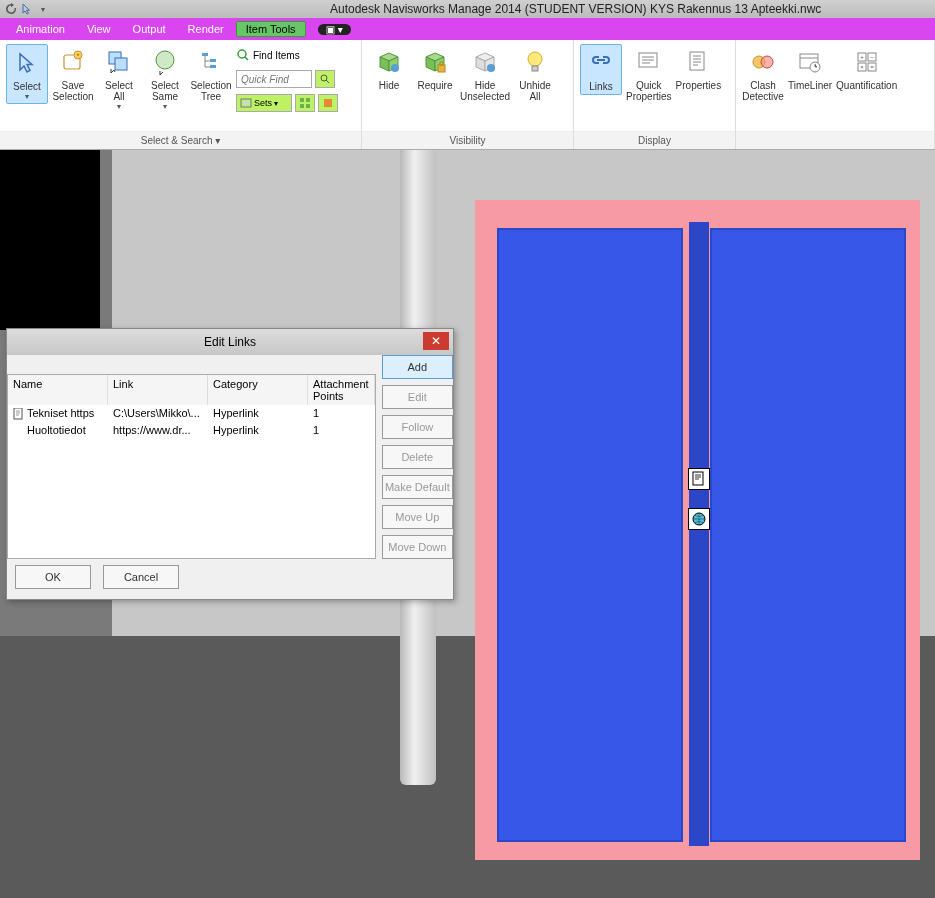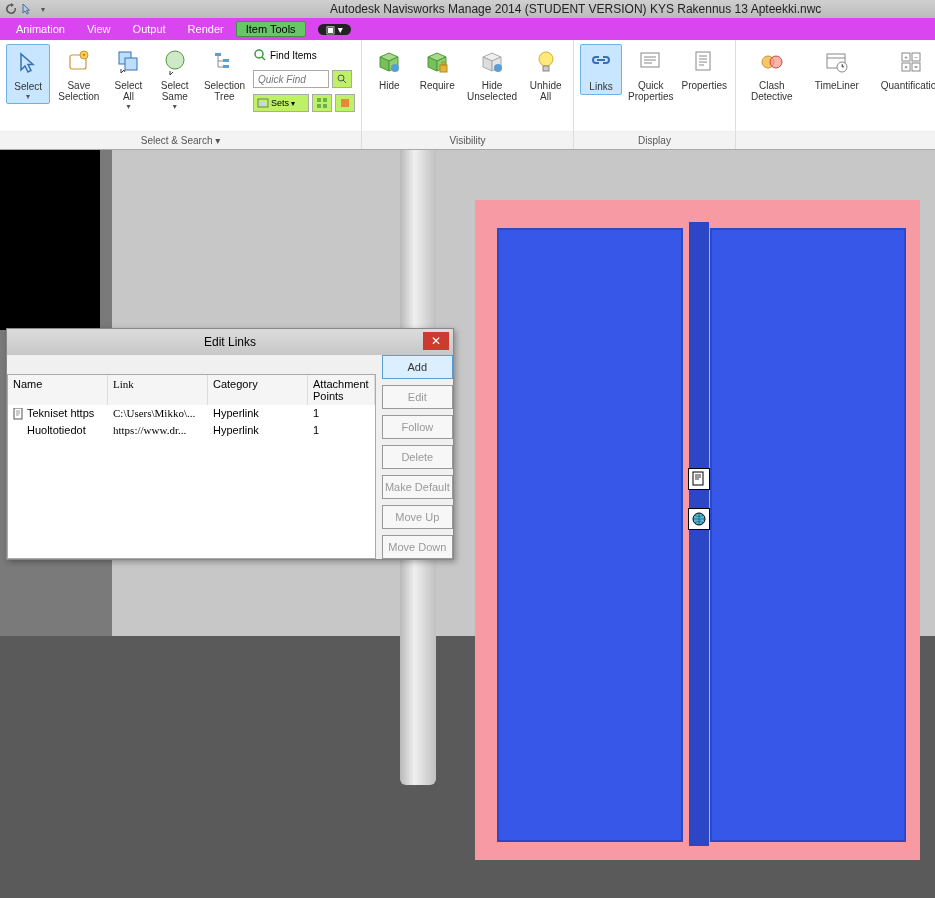--- a/index.html
+++ b/index.html
@@ -12,21 +12,21 @@
 
 .menubar { height: 22px; background: #d946ef; display: flex; align-items: center; padding: 0 6px; gap: 2px; }
 .menu-item { color: #fff; font-size: 11px; padding: 2px 10px; cursor: default; }
 .menu-item.active { background: #67c767; color: #000; border: 1px solid #3a9a3a; border-radius: 2px; padding: 1px 9px; }
 .menu-plus { margin-left: 10px; background: #222; color: #fff; border-radius: 10px; padding: 0 8px; font-size: 10px; }
 
 .ribbon { height: 110px; background: #fff; display: flex; border-bottom: 1px solid #aaa; }
 .ribbon-panel { border-right: 1px solid #ddd; display: flex; flex-direction: column; }
 .ribbon-panel-inner { flex: 1; display: flex; align-items: flex-start; padding: 4px 6px; gap: 4px; }
 .ribbon-panel-title { height: 18px; background: #f3f3f3; font-size: 10px; color: #555; text-align: center; line-height: 18px; border-top: 1px solid #eee; }
-.rbtn { display: flex; flex-direction: column; align-items: center; padding: 2px 9px; font-size: 10px; text-align: center; color: #333; min-width: 42px; }
+.rbtn { display: flex; flex-direction: column; align-items: center; padding: 2px 0; font-size: 10px; text-align: center; color: #333; min-width: 42px; }
 .rbtn .ricon { width: 32px; height: 32px; margin-bottom: 2px; display: flex; align-items: center; justify-content: center; }
 .rbtn.selected { background: #c8e6ff; border: 1px solid #6db3e8; border-radius: 2px; }
 .rdrop::after { content: "▾"; font-size: 8px; color: #555; }
 .rtools-col { display: flex; flex-direction: column; gap: 2px; font-size: 10px; }
 .rtools-row { display: flex; align-items: center; gap: 3px; height: 22px; }
 .rinput { width: 76px; height: 18px; font-size: 10px; font-style: italic; color: #888; padding: 0 4px; border: 1px solid #aaa; }
 .smallbtn { width: 20px; height: 18px; border: 1px solid #aaa; background: #bef264; display: inline-flex; align-items: center; justify-content: center; font-size: 9px; }
 
 .viewport { position: absolute; top: 150px; left: 0; right: 0; bottom: 0; background: #7a7a7a; overflow: hidden; }
 .floor { position: absolute; top: 65%; left: 0; right: 0; bottom: 0; background: #5a5a5a; }
@@ -44,21 +44,21 @@
 
 
 .dialog { position: absolute; left: 6px; top: 328px; width: 448px; background: #f0f0f0; border: 1px solid #888; box-shadow: 2px 2px 6px rgba(0,0,0,0.3); }
 .dlg-title { height: 26px; background: linear-gradient(#dcdcdc,#c7c7c7); display: flex; align-items: center; justify-content: center; font-size: 12px; position: relative; }
 .dlg-close { position: absolute; right: 4px; top: 3px; width: 26px; height: 18px; background: #cc3b2f; color: #fff; font-size: 12px; display: flex; align-items: center; justify-content: center; }
 .dlg-body { display: flex; gap: 6px; align-items: flex-end; }
 .dlg-table { flex: 1; background: #fff; border: 1px solid #aaa; font-size: 11px; }
 .dlg-th { display: flex; background: #f5f5f5; }
 .dlg-th > div { padding: 3px 5px; border-right: 1px solid #ddd; }
 .col-name { width: 100px; }
-.col-link { width: 100px; font-family: Liberation Serif, serif; }
+.col-link { width: 100px; }
 .col-cat { width: 100px; }
 .col-att { flex: 1; }
 .dlg-tr { display: flex; }
 .dlg-tr > div { padding: 2px 5px; white-space: nowrap; overflow: hidden; }
 .dlg-side { width: 78px; display: flex; flex-direction: column; gap: 6px; }
 .dlg-btn { height: 24px; font-size: 11px; border: 1px solid #999; background: #f7f7f7; color: #333; display: flex; align-items: center; justify-content: center; }
 .dlg-btn.primary { background: #dcefff; border-color: #5a9fd4; }
 .dlg-btn.disabled { color: #999; }
 .dlg-footer { padding: 6px 8px 10px; display: flex; gap: 12px; }
 .dlg-footer .dlg-btn { width: 76px; }
@@ -383,13 +383,17 @@
     <div class="dlg-side">
       <div class="dlg-btn primary">Add</div>
       <div class="dlg-btn disabled">Edit</div>
       <div class="dlg-btn disabled">Follow</div>
       <div class="dlg-btn disabled">Delete</div>
       <div class="dlg-btn disabled">Make Default</div>
       <div class="dlg-btn disabled">Move Up</div>
       <div class="dlg-btn disabled">Move Down</div>
     </div>
   </div>
+  <div class="dlg-footer">
+    <div class="dlg-btn">OK</div>
+    <div class="dlg-btn">Cancel</div>
+  </div>
 </div>
 
 </body></html>

